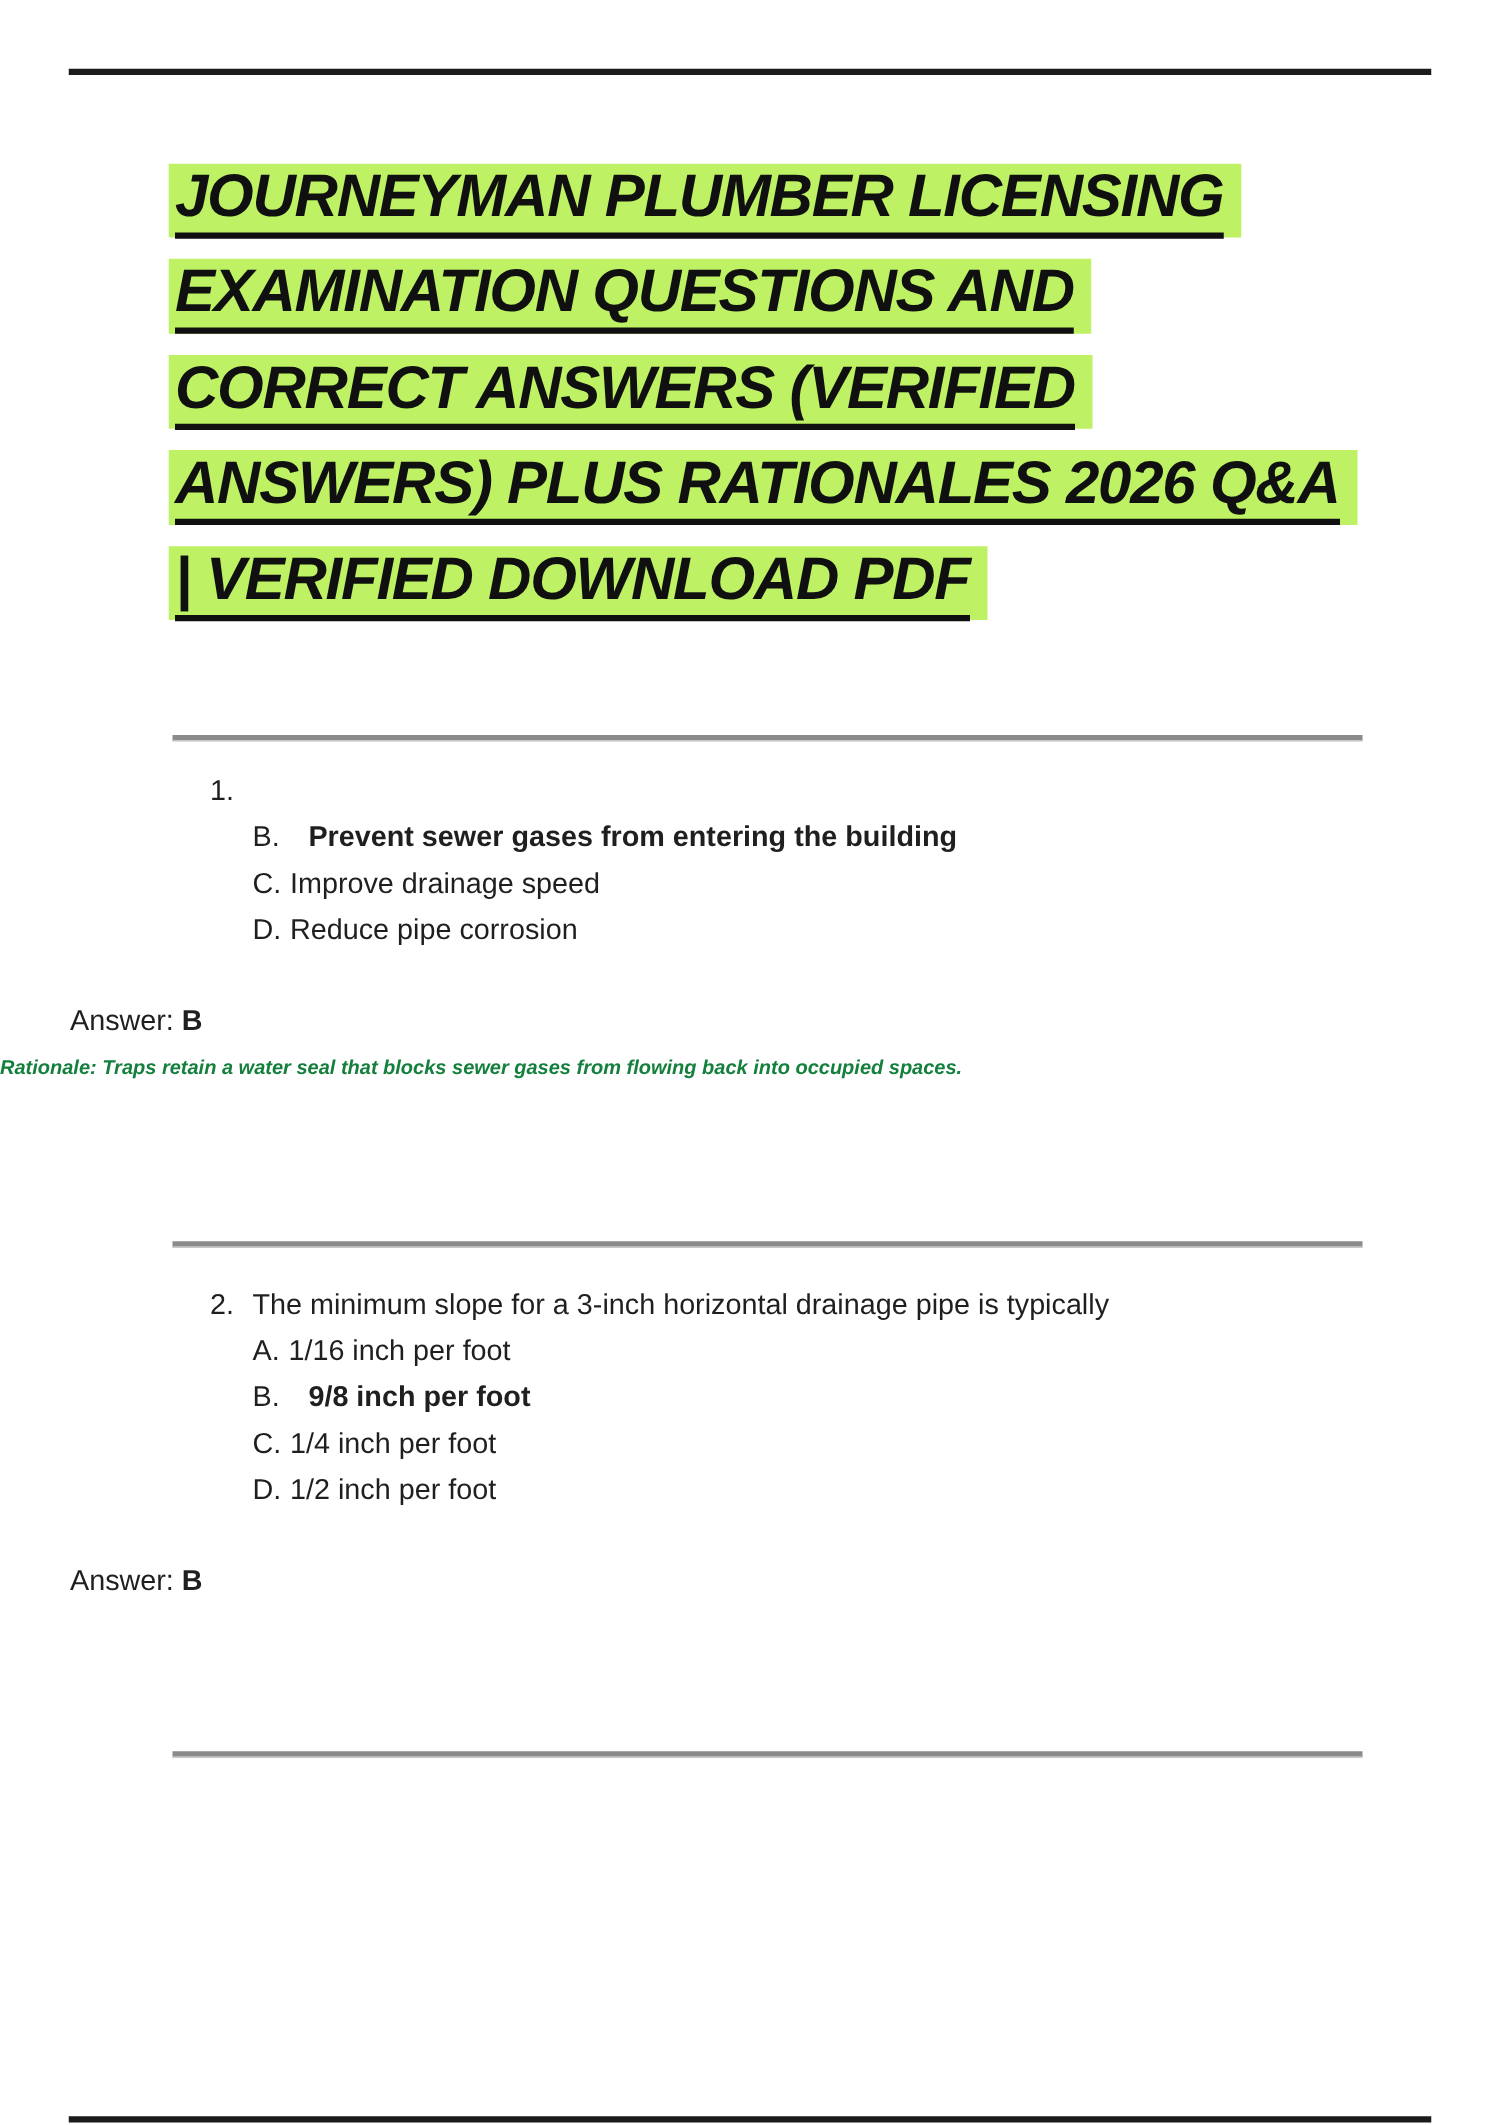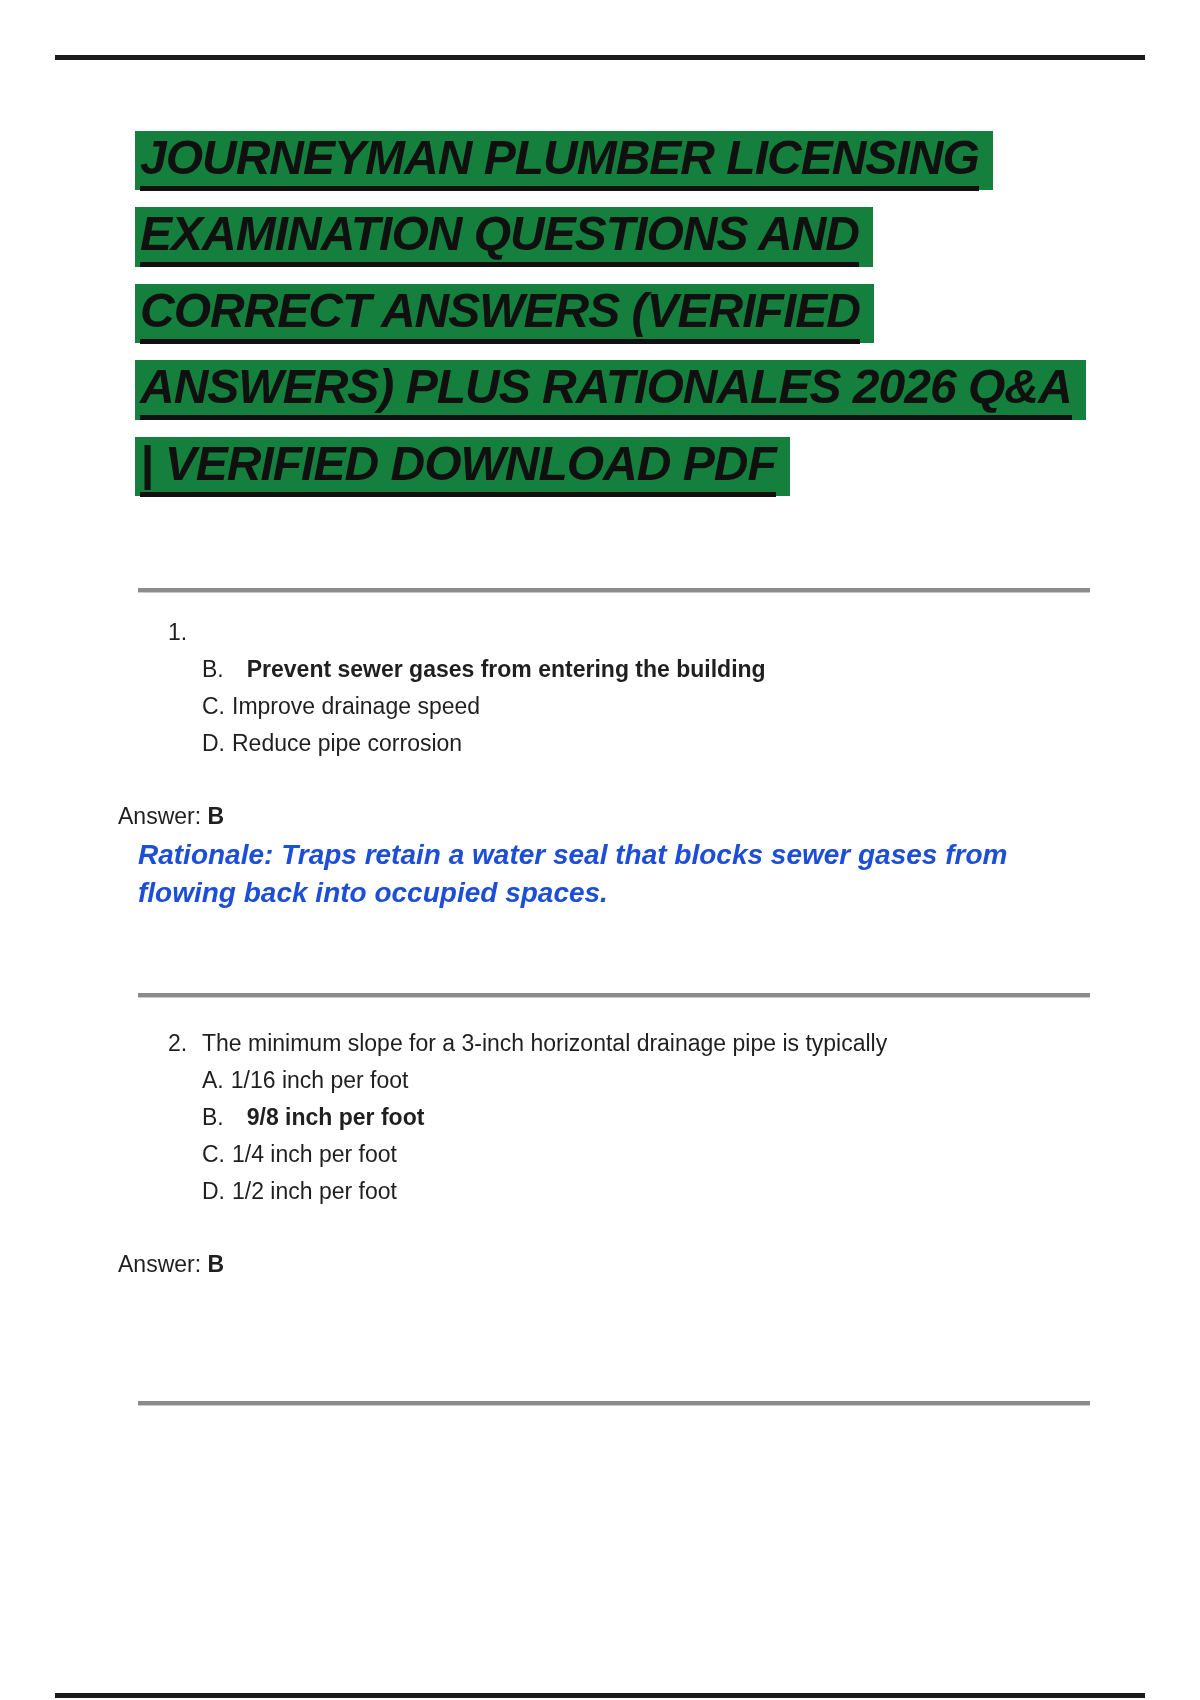--- a/index.html
+++ b/index.html
@@ -23,21 +23,21 @@
   .rule-bottom { top: 1693px; }
 
   .title-block {
     position: absolute;
     left: 135px;
     top: 131px;
   }
   .title-line { margin-bottom: 17px; }
   .hl {
     display: inline-block;
-    background: #15803d;
+    background: #bef264;
     padding: 2px 14px 7px 5px;
   }
   .hl .ul {
     font-size: 48px;
     font-weight: bold;
     font-style: italic;
     color: #101010;
     line-height: 1.05;
     border-bottom: 5px solid #101010;
     padding-bottom: 2px;
@@ -70,34 +70,33 @@
     margin-left: 168px;
     display: flex;
   }
   .stem-number { width: 34px; flex: 0 0 auto; }
   .options { margin-left: 202px; }
   .option-row { }
   .option-letter { margin-right: 7px; }
   .opt-bold { font-weight: bold; margin-left: 16px; }
 
   .answer-line {
-    margin-left: 118px;
+    margin-left: 56px;
     margin-top: 36px;
   }
   .answer-value { font-weight: bold; }
 
   .rationale {
-    margin-left: 138px;
     margin-top: 1px;
     width: 905px;
     font-weight: bold;
     font-style: italic;
-    font-size: 28px;
+    font-size: 16px;
     line-height: 38px;
-    color: #1d4ed8;
+    color: #15803d;
   }
 </style>
 </head>
 <body>
 
 <div class="page">
 
   <div class="rule rule-top"></div>
 
   <div class="title-block">

